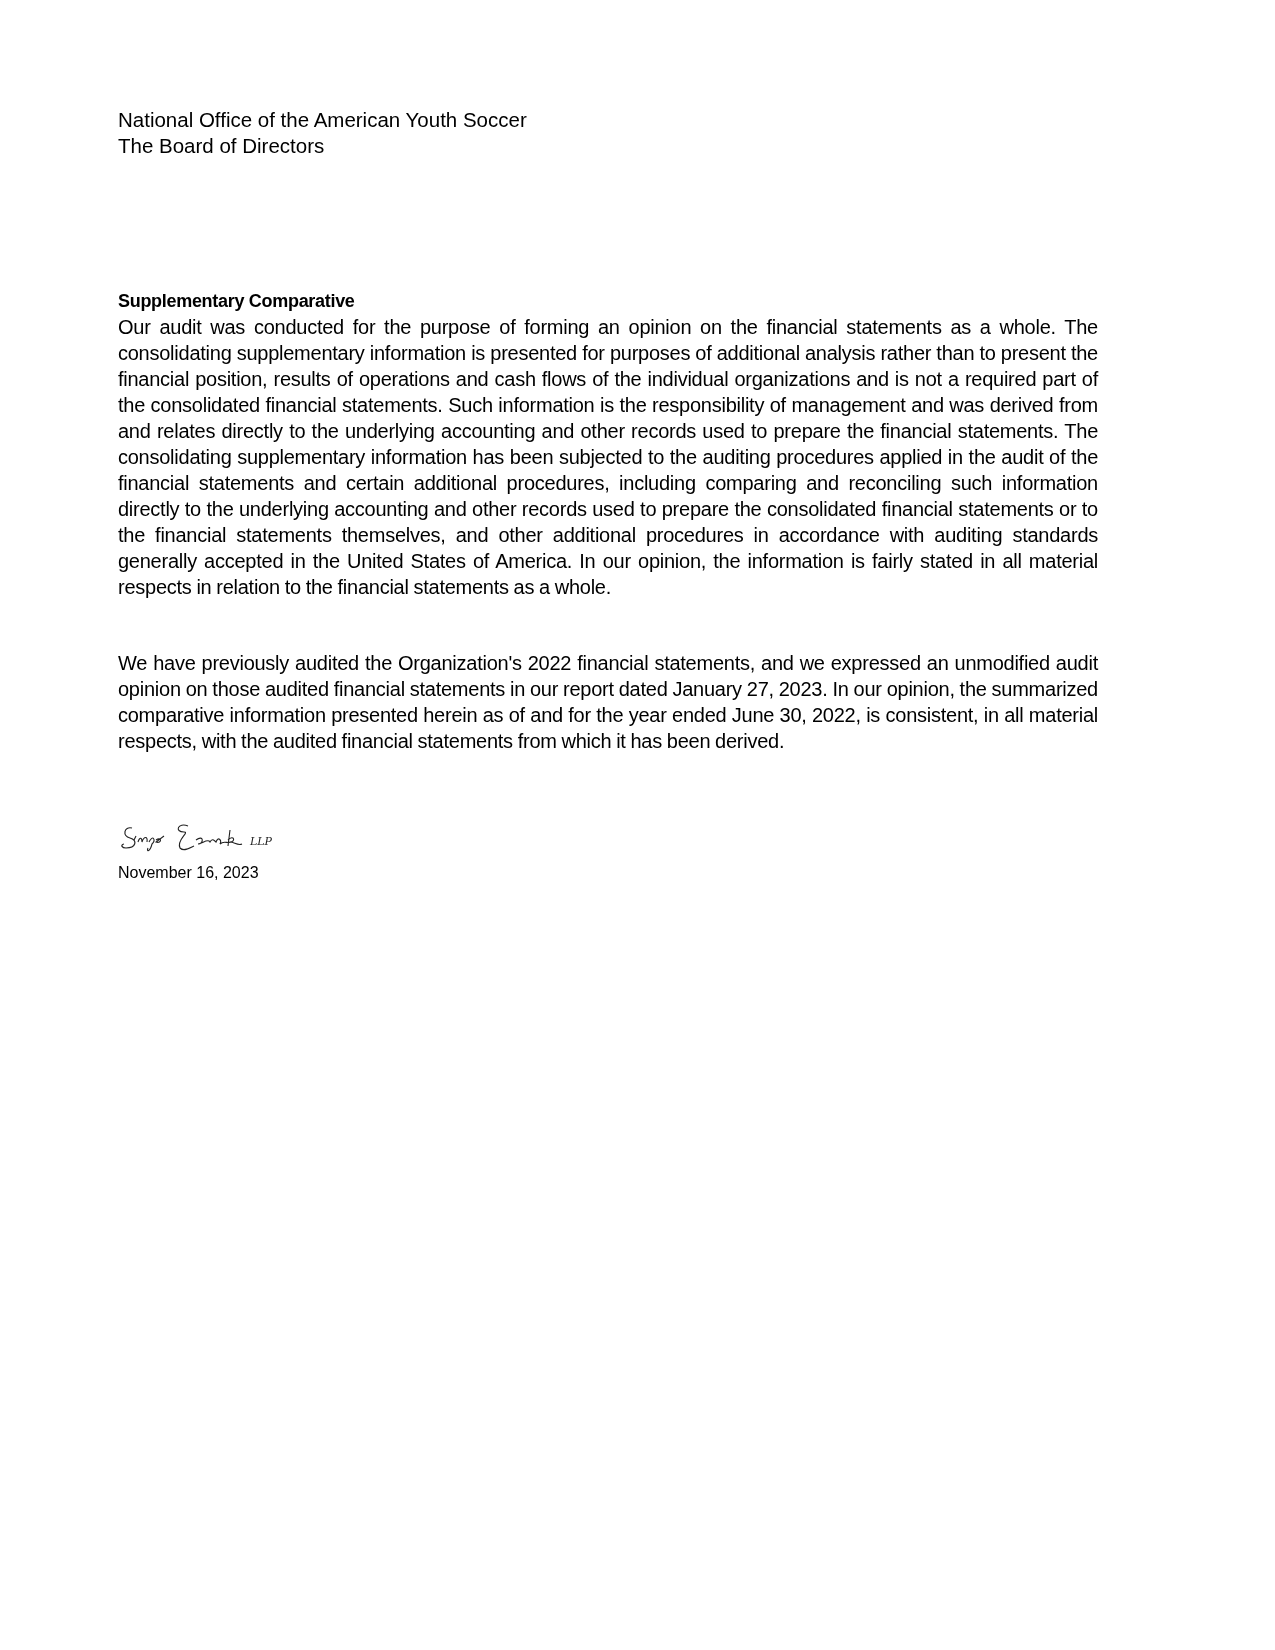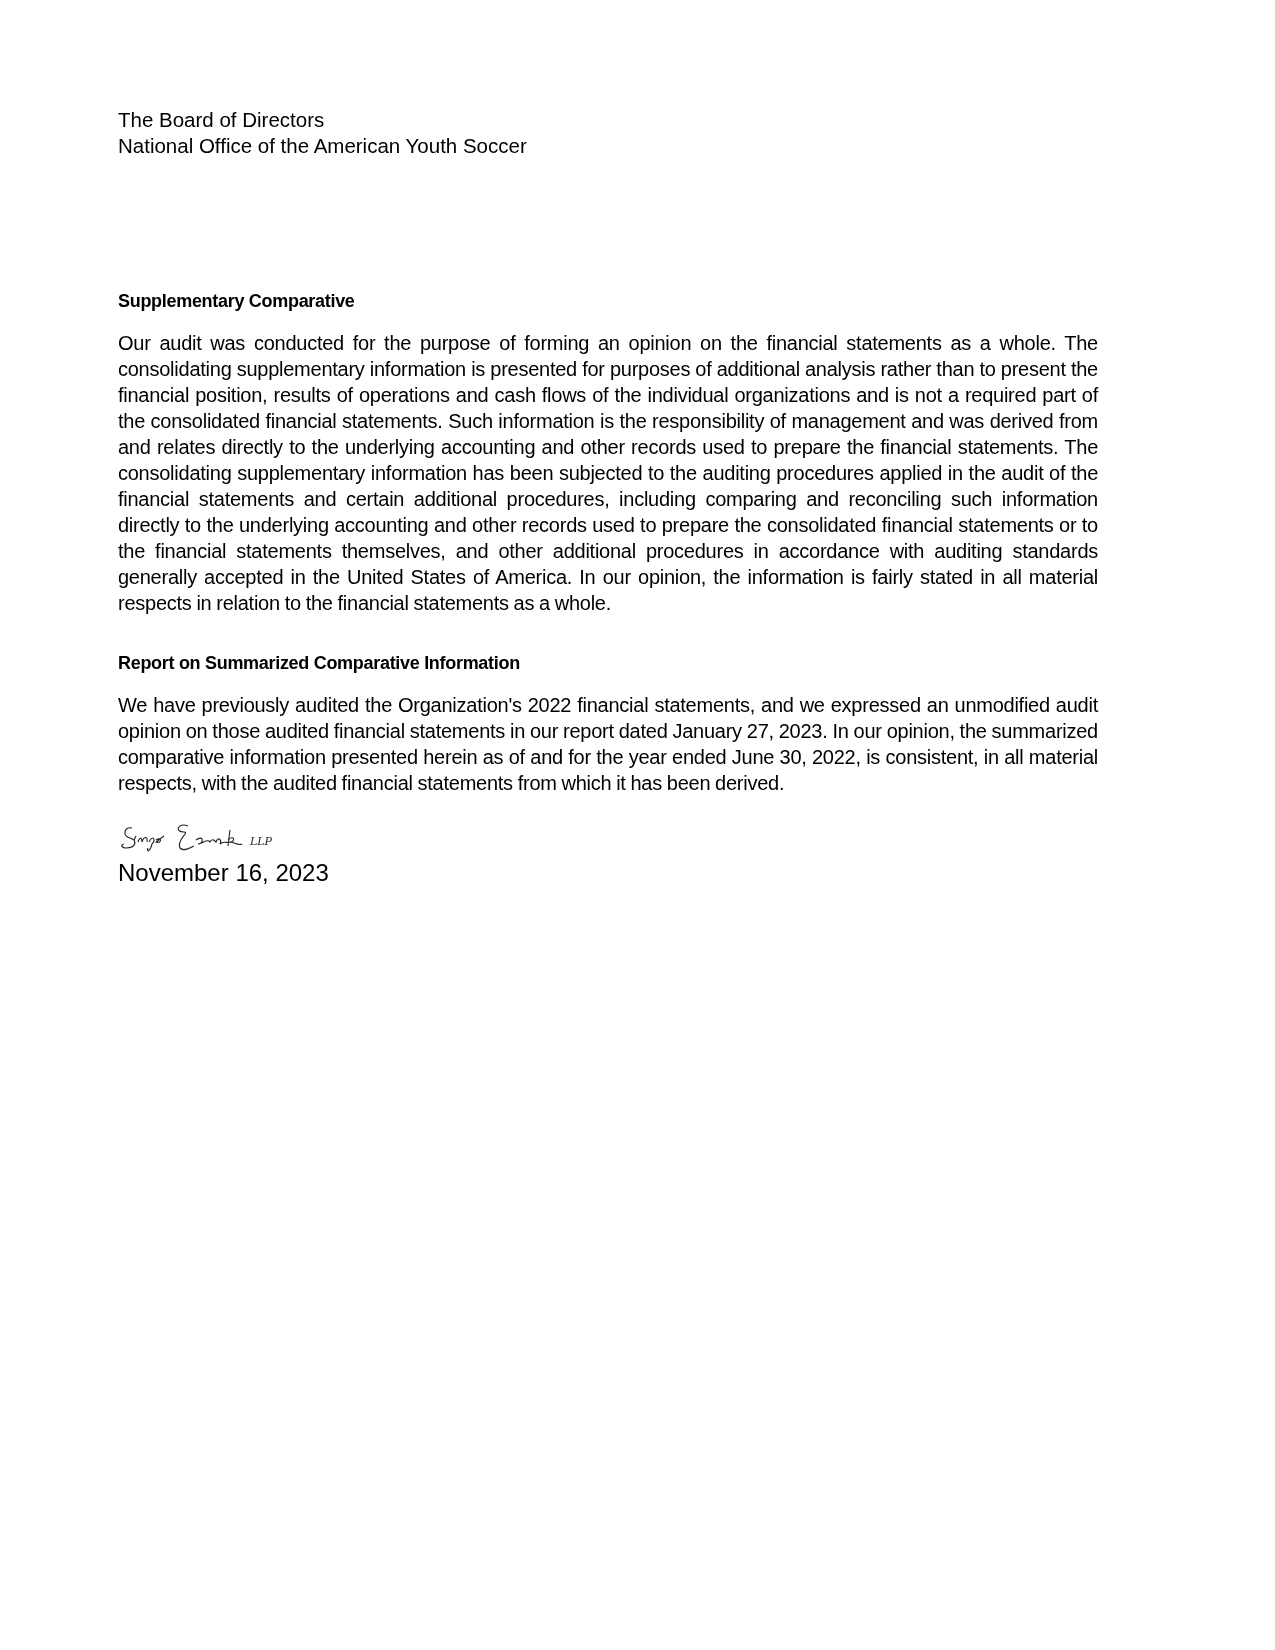--- a/index.html
+++ b/index.html
@@ -3,41 +3,40 @@
 <meta charset="utf-8">
 <style>
   html, body { margin: 0; padding: 0; background: #ffffff; }
   body { width: 1275px; height: 1650px; position: relative; overflow: hidden;
          font-family: "Liberation Sans", sans-serif; color: #000; }
   .addr { position: absolute; left: 118px; top: 107px; font-size: 20.5px; line-height: 26px; }
   .addr div { white-space: nowrap; }
   .section { position: absolute; left: 118px; width: 980px; }
   .heading { font-weight: bold; font-size: 18px; line-height: 26px; letter-spacing: -0.3px; }
   .para { font-size: 20px; line-height: 26px; text-align: justify; text-align-last: left;
-          letter-spacing: -0.25px; word-spacing: -0.5px; margin-top: 16px; }
+          letter-spacing: -0.25px; word-spacing: -0.5px; }
   #s1 { top: 288px; }
   #s2 { top: 650px; }
   .sig { position: absolute; left: 118px; top: 818px; width: 200px; height: 36px; }
-  .date { position: absolute; left: 118px; top: 860px; font-size: 24px; line-height: 26px; }
+  .date { position: absolute; left: 118px; top: 860px; font-size: 16px; line-height: 26px; }
 </style>
 </head>
 <body>
 
 <div class="addr">
+  <div>National Office of the American Youth Soccer</div>
   <div>The Board of Directors</div>
-  <div>National Office of the American Youth Soccer</div>
 </div>
 
 <div class="section" id="s1">
   <div class="heading">Supplementary Comparative</div>
   <div class="para">Our audit was conducted for the purpose of forming an opinion on the financial statements as a whole. The consolidating supplementary information is presented for purposes of additional analysis rather than to present the financial position, results of operations and cash flows of the individual organizations and is not a required part of the consolidated financial statements. Such information is the responsibility of management and was derived from and relates directly to the underlying accounting and other records used to prepare the financial statements. The consolidating supplementary information has been subjected to the auditing procedures applied in the audit of the financial statements and certain additional procedures, including comparing and reconciling such information directly to the underlying accounting and other records used to prepare the consolidated financial statements or to the financial statements themselves, and other additional procedures in accordance with auditing standards generally accepted in the United States of America. In our opinion, the information is fairly stated in all material respects in relation to the financial statements as a whole.</div>
 </div>
 
 <div class="section" id="s2">
-  <div class="heading">Report on Summarized Comparative Information</div>
   <div class="para">We have previously audited the Organization's 2022 financial statements, and we expressed an unmodified audit opinion on those audited financial statements in our report dated January 27, 2023. In our opinion, the summarized comparative information presented herein as of and for the year ended June 30, 2022, is consistent, in all material respects, with the audited financial statements from which it has been derived.</div>
 </div>
 
 <svg class="sig" viewBox="0 0 200 36">
   <title>Singer Lewak LLP</title>
   <path d="M14 10 C6 8 4 18 12 20 C20 22 18 30 8 30 C4 30 2 27 6 26" fill="none" stroke="#222" stroke-width="1.2"></path>
   <path d="M16 22 L18 18 M20 24 C22 18 24 20 24 24 C26 18 30 18 29 24 M31 24 C35 16 38 22 34 26 C32 34 28 34 30 30 M38 22 C44 18 44 26 38 24 L46 18" fill="none" stroke="#222" stroke-width="1.1"></path>
   <path d="M70 8 C60 4 56 14 66 14 C72 14 58 22 62 30 C66 34 72 30 76 28 M78 22 C86 16 86 26 80 26 C84 26 90 20 92 24 C94 20 96 22 98 24 C100 18 104 22 102 26 C106 22 110 26 112 24 M112 12 L110 28 M110 22 C116 16 118 24 112 24 C116 24 120 28 124 26" fill="none" stroke="#222" stroke-width="1.1"></path>
   <text x="132" y="27" font-family="DejaVu Serif, serif" font-style="italic" font-size="11" fill="#222">LLP</text>
 </svg>

